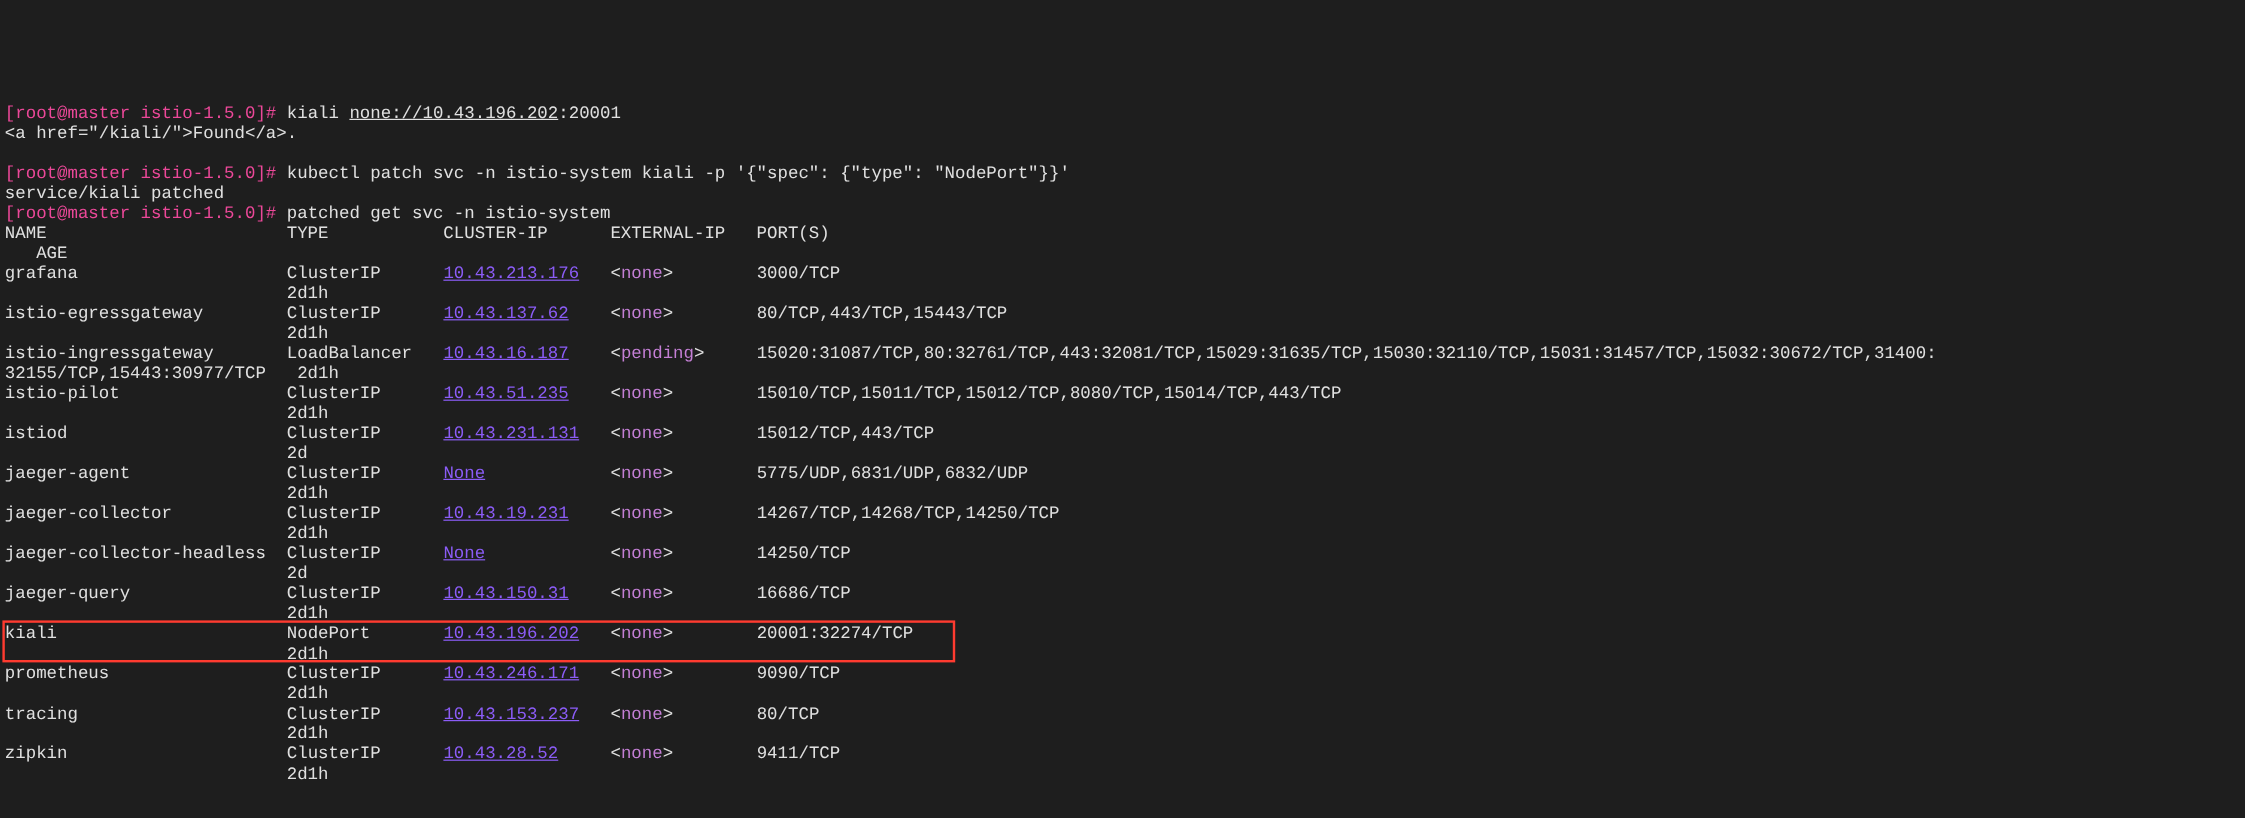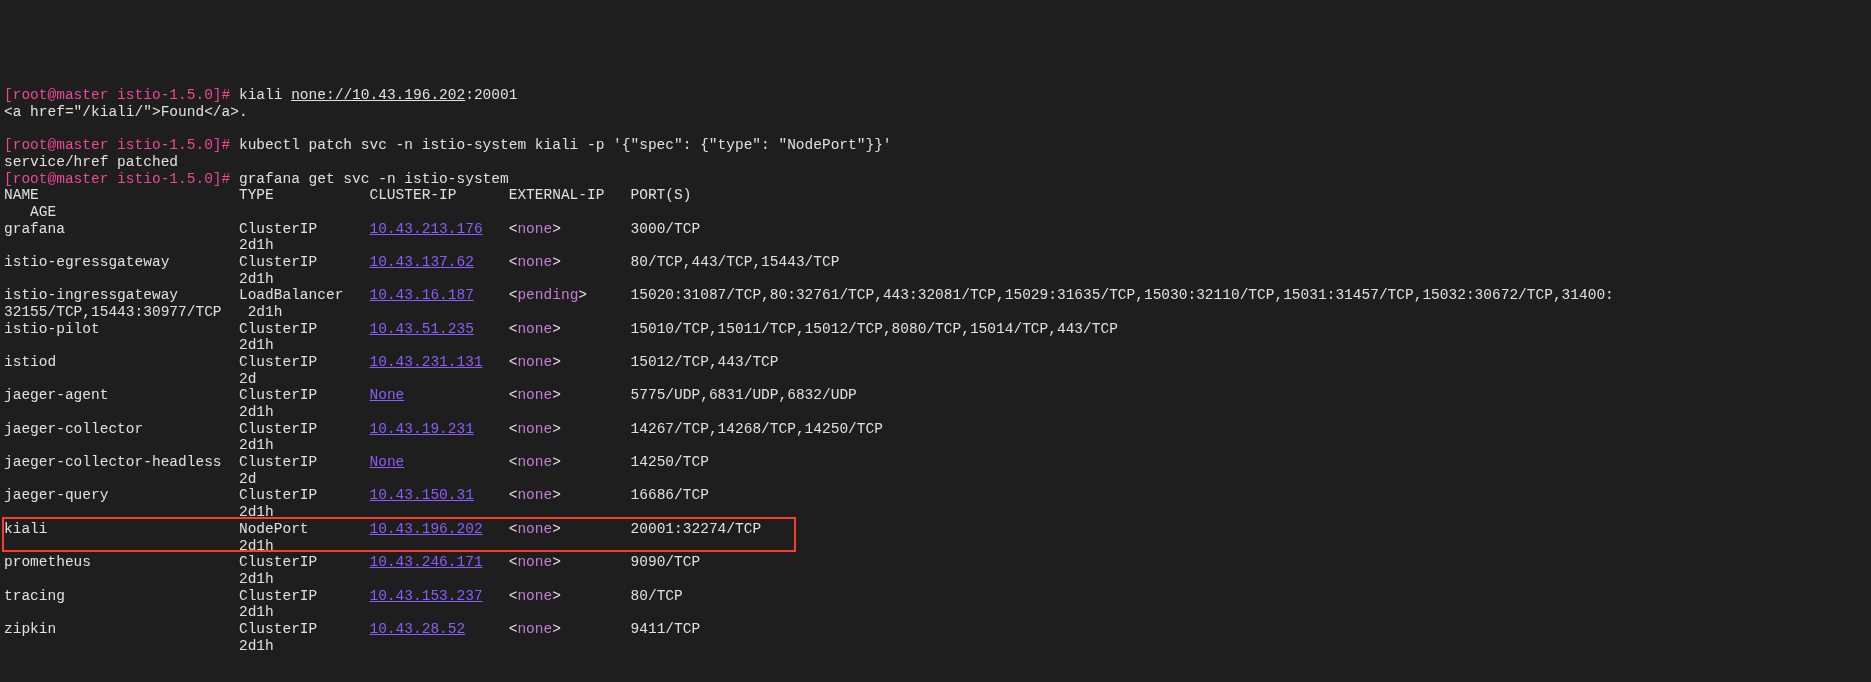--- a/index.html
+++ b/index.html
@@ -28,22 +28,22 @@
 </head>
 <body>
 
 
 
 <div class="terminal">
 <span><span class="prompt">[root@master istio-1.5.0]# </span><span>kiali </span><span class="url">none://10.43.196.202</span><span>:20001</span></span>
 <span>&lt;a href="/kiali/"&gt;Found&lt;/a&gt;.</span>
 <span> </span>
 <span><span class="prompt">[root@master istio-1.5.0]# </span><span>kubectl patch svc -n istio-system kiali -p '{"spec": {"type": "NodePort"}}'</span></span>
-<span>service/href patched</span>
-<span><span class="prompt">[root@master istio-1.5.0]# </span><span>grafana get svc -n istio-system</span></span>
+<span>service/kiali patched</span>
+<span><span class="prompt">[root@master istio-1.5.0]# </span><span>patched get svc -n istio-system</span></span>
 <span>NAME                       TYPE           CLUSTER-IP      EXTERNAL-IP   PORT(S)</span>
 <span>   AGE</span>
 <div id="rows"><div><span>grafana                    </span><span>ClusterIP      </span><span class="ip">10.43.213.176</span>   <span class="none-bracket">&lt;</span><span class="none-word">none</span><span class="none-bracket">&gt;</span>        <span>3000/TCP</span></div><div>                           2d1h</div><div><span>istio-egressgateway        </span><span>ClusterIP      </span><span class="ip">10.43.137.62</span>    <span class="none-bracket">&lt;</span><span class="none-word">none</span><span class="none-bracket">&gt;</span>        <span>80/TCP,443/TCP,15443/TCP</span></div><div>                           2d1h</div><div><span>istio-ingressgateway       </span><span>LoadBalancer   </span><span class="ip">10.43.16.187</span>    <span class="none-bracket">&lt;</span><span class="none-word">pending</span><span class="none-bracket">&gt;</span>     <span>15020:31087/TCP,80:32761/TCP,443:32081/TCP,15029:31635/TCP,15030:32110/TCP,15031:31457/TCP,15032:30672/TCP,31400:</span></div><div>32155/TCP,15443:30977/TCP   2d1h</div><div><span>istio-pilot                </span><span>ClusterIP      </span><span class="ip">10.43.51.235</span>    <span class="none-bracket">&lt;</span><span class="none-word">none</span><span class="none-bracket">&gt;</span>        <span>15010/TCP,15011/TCP,15012/TCP,8080/TCP,15014/TCP,443/TCP</span></div><div>                           2d1h</div><div><span>istiod                     </span><span>ClusterIP      </span><span class="ip">10.43.231.131</span>   <span class="none-bracket">&lt;</span><span class="none-word">none</span><span class="none-bracket">&gt;</span>        <span>15012/TCP,443/TCP</span></div><div>                           2d</div><div><span>jaeger-agent               </span><span>ClusterIP      </span><span class="ip">None</span>            <span class="none-bracket">&lt;</span><span class="none-word">none</span><span class="none-bracket">&gt;</span>        <span>5775/UDP,6831/UDP,6832/UDP</span></div><div>                           2d1h</div><div><span>jaeger-collector           </span><span>ClusterIP      </span><span class="ip">10.43.19.231</span>    <span class="none-bracket">&lt;</span><span class="none-word">none</span><span class="none-bracket">&gt;</span>        <span>14267/TCP,14268/TCP,14250/TCP</span></div><div>                           2d1h</div><div><span>jaeger-collector-headless  </span><span>ClusterIP      </span><span class="ip">None</span>            <span class="none-bracket">&lt;</span><span class="none-word">none</span><span class="none-bracket">&gt;</span>        <span>14250/TCP</span></div><div>                           2d</div><div><span>jaeger-query               </span><span>ClusterIP      </span><span class="ip">10.43.150.31</span>    <span class="none-bracket">&lt;</span><span class="none-word">none</span><span class="none-bracket">&gt;</span>        <span>16686/TCP</span></div><div>                           2d1h</div><div id="hlrow"><span>kiali                      </span><span>NodePort       </span><span class="ip">10.43.196.202</span>   <span class="none-bracket">&lt;</span><span class="none-word">none</span><span class="none-bracket">&gt;</span>        <span>20001:32274/TCP</span></div><div>                           2d1h</div><div><span>prometheus                 </span><span>ClusterIP      </span><span class="ip">10.43.246.171</span>   <span class="none-bracket">&lt;</span><span class="none-word">none</span><span class="none-bracket">&gt;</span>        <span>9090/TCP</span></div><div>                           2d1h</div><div><span>tracing                    </span><span>ClusterIP      </span><span class="ip">10.43.153.237</span>   <span class="none-bracket">&lt;</span><span class="none-word">none</span><span class="none-bracket">&gt;</span>        <span>80/TCP</span></div><div>                           2d1h</div><div><span>zipkin                     </span><span>ClusterIP      </span><span class="ip">10.43.28.52</span>     <span class="none-bracket">&lt;</span><span class="none-word">none</span><span class="none-bracket">&gt;</span>        <span>9411/TCP</span></div><div>                           2d1h</div></div>
 <div id="hl" class="highlight-box" style="left: -2px; top: 446.141px; width: 790px; height: 30.6719px;"></div>
 </div>
 
 
 
 
 </body></html>

